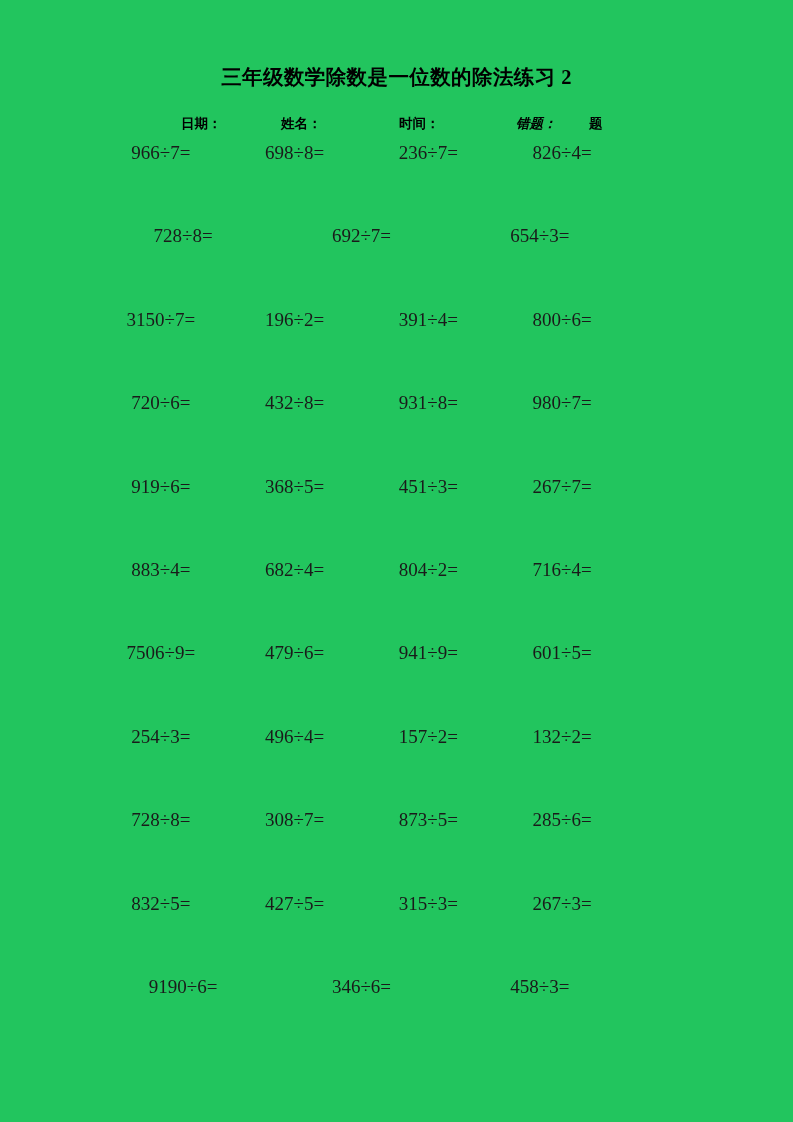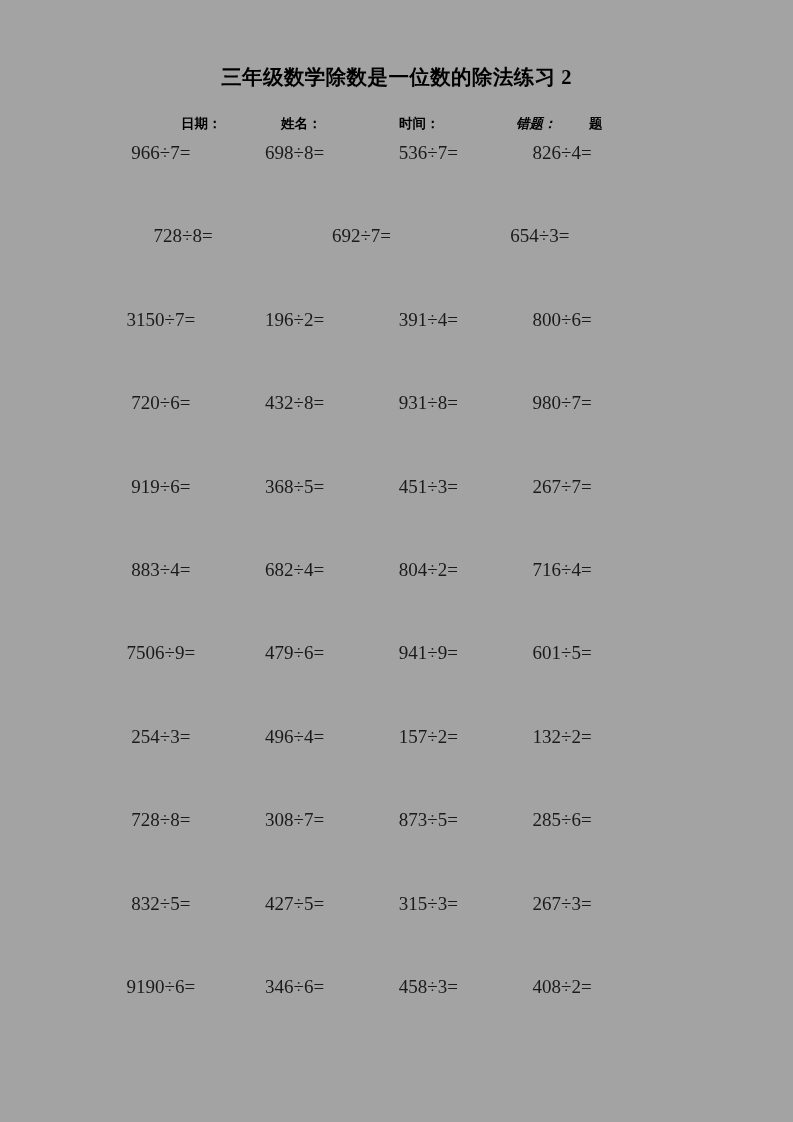--- a/index.html
+++ b/index.html
@@ -5,21 +5,21 @@
 <style>
   html, body {
     margin: 0;
     padding: 0;
     background: #ffffff;
   }
   .page {
     position: relative;
     width: 793px;
     height: 1122px;
-    background: #a3a3a3;
+    background: #22c55e;
     overflow: hidden;
     font-family: "Liberation Serif", "DejaVu Serif", serif;
     color: #000000;
   }
 
   
   .title {
     position: absolute;
     left: 0;
     top: 63px;
@@ -91,21 +91,21 @@
     <span class="info-item info-name">姓名：</span>
     <span class="info-item info-time">时间：</span>
     <span class="info-item info-wrong">错题：</span>
     <span class="info-item info-unit">题</span>
   </div>
 
   <div class="grid" id="problem-grid">
       <div class="prob-row">
         <div class="prob-cell">966÷7=</div>
         <div class="prob-cell">698÷8=</div>
-        <div class="prob-cell">536÷7=</div>
+        <div class="prob-cell">236÷7=</div>
         <div class="prob-cell">826÷4=</div>
       </div>
       <div class="prob-row">
         <div class="prob-cell">728÷8=</div>
         <div class="prob-cell">692÷7=</div>
         <div class="prob-cell">654÷3=</div>
       </div>
       <div class="prob-row">
         <div class="prob-cell">3150÷7=</div>
         <div class="prob-cell">196÷2=</div>
@@ -151,17 +151,16 @@
       <div class="prob-row">
         <div class="prob-cell">832÷5=</div>
         <div class="prob-cell">427÷5=</div>
         <div class="prob-cell">315÷3=</div>
         <div class="prob-cell">267÷3=</div>
       </div>
       <div class="prob-row">
         <div class="prob-cell">9190÷6=</div>
         <div class="prob-cell">346÷6=</div>
         <div class="prob-cell">458÷3=</div>
-        <div class="prob-cell">408÷2=</div>
       </div>
     </div>
 
 </div>
 
 </body></html>

